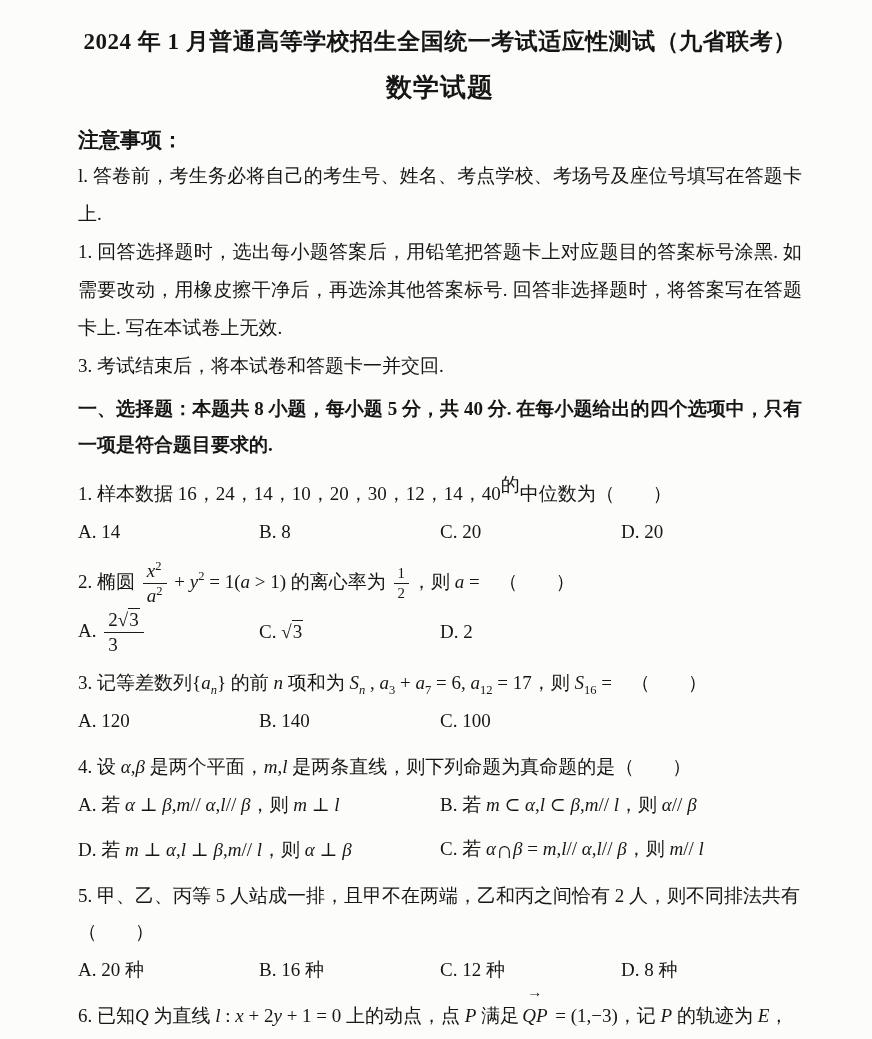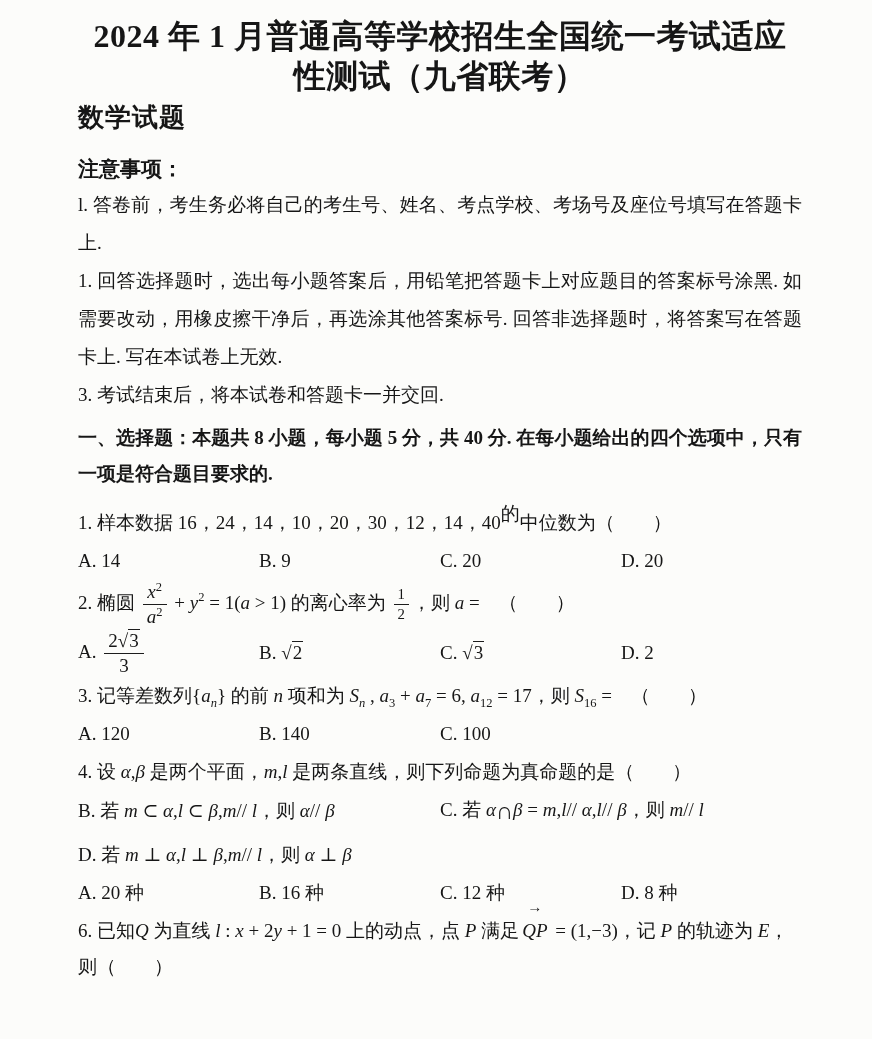--- a/index.html
+++ b/index.html
@@ -8,47 +8,47 @@
     background:#fbfbf9;
     color:#161616;
     font-family:"Liberation Serif","DejaVu Serif",serif;
     font-size:19px;
     overflow:hidden;
   }
   .page{width:872px;height:1039px;background:#fcfcfa;}
   .content{padding:16px 70px 0 78px;}
 
   .title{
-    font-size:32px;font-weight:700;text-align:center;
-    margin:0;line-height:40px;letter-spacing:.5px;
+    font-size:23px;font-weight:700;text-align:center;
+    margin:0;line-height:51px;letter-spacing:.5px;
   }
   .subtitle{
-    font-size:26px;font-weight:700;text-align:left;
-    margin:4px 0 16px;line-height:36px;letter-spacing:1px;
+    font-size:26px;font-weight:700;text-align:center;
+    margin:4px 0 16px;line-height:36px;letter-spacing:1px;font-family:Liberation Mono, monospace;
   }
   .notice-heading{
     font-weight:700;font-size:21px;line-height:34px;margin-top:6px;
   }
   .para{margin:0;line-height:38px;text-align:justify;}
   .section-heading{
     font-weight:700;margin:6px 0 13px;line-height:36px;text-align:justify;
   }
 
-  .question{margin-top:2px;}
+  .question{margin-top:10px;}
   .stem{margin:0;line-height:36px;}
   .options{display:grid;margin-top:2px;row-gap:8px;align-items:center;}
   .cols4{grid-template-columns:repeat(4,1fr);}
   .cols2{grid-template-columns:repeat(2,1fr);}
   .option{line-height:36px;white-space:nowrap;}
 
   
   i{font-style:italic;}
   sup,sub{font-size:66%;line-height:0;}
   .frac{
-    display:inline-flex;flex-direction:column;text-align:center;
+    display:inline-flex;flex-direction:column;text-align:left;
     vertical-align:middle;line-height:1.15;margin:0 3px;
   }
   .frac .num{padding:0 4px 1px;}
   .frac .den{border-top:1.6px solid #1c1c1c;padding:1px 4px 0;}
   .frac.sm{font-size:78%;vertical-align:middle;}
   .sqrt{white-space:nowrap;}
   .sqrt .rad{border-top:1.6px solid #1c1c1c;padding:0 1px;}
   .vec{display:inline-block;position:relative;margin:0 2px;padding:0 1px;}
   .vec::before{
     content:"→";position:absolute;left:0;right:0;top:-0.95em;
@@ -70,64 +70,65 @@
     <p class="para">l. 答卷前，考生务必将自己的考生号、姓名、考点学校、考场号及座位号填写在答题卡上.</p>
     <p class="para">1. 回答选择题时，选出每小题答案后，用铅笔把答题卡上对应题目的答案标号涂黑. 如需要改动，用橡皮擦干净后，再选涂其他答案标号. 回答非选择题时，将答案写在答题卡上. 写在本试卷上无效.</p>
     <p class="para">3. 考试结束后，将本试卷和答题卡一并交回.</p>
 
     <p class="section-heading">一、选择题：本题共 8 小题，每小题 5 分，共 40 分. 在每小题给出的四个选项中，只有一项是符合题目要求的.</p>
 
     <div class="question">
       <p class="stem">1. 样本数据 16，24，14，10，20，30，12，14，40<span class="raised">的</span>中位数为（　　）</p>
       <div class="options cols4">
         <span class="option">A. 14</span>
-        <span class="option">B. 9</span>
+        <span class="option">B. 8</span>
         <span class="option">C. 20</span>
         <span class="option">D. 20</span>
       </div>
     </div>
 
     <div class="question">
       <p class="stem">2. 椭圆 <span class="frac">
             <span class="num"><i>x</i><sup>2</sup></span>
             <span class="den"><i>a</i><sup>2</sup></span>
           </span> + <i>y</i><sup>2</sup> = 1(<i>a</i> &gt; 1) 的离心率为 <span class="frac sm">
             <span class="num">1</span>
             <span class="den">2</span>
           </span>，则 <i>a</i> =　（　　）</p>
       <div class="options cols4">
         <span class="option">A.  <span class="frac">
               <span class="num">2<span class="sqrt">√<span class="rad">3</span></span></span>
               <span class="den">3</span>
             </span></span>
-        <span class="option">B.  <span class="sqrt">√<span class="rad">2</span></span></span>
         <span class="option">C.  <span class="sqrt">√<span class="rad">3</span></span></span>
         <span class="option">D. 2</span>
       </div>
     </div>
 
     <div class="question">
       <p class="stem">3. 记等差数列{<i>a<sub>n</sub></i>} 的前 <i>n</i> 项和为 <i>S<sub>n</sub></i> , <i>a</i><sub>3</sub> + <i>a</i><sub>7</sub> = 6, <i>a</i><sub>12</sub> = 17，则 <i>S</i><sub>16</sub> =　（　　）</p>
       <div class="options cols4">
         <span class="option">A. 120</span>
         <span class="option">B. 140</span>
         <span class="option">C. 100</span>
       </div>
     </div>
 
     <div class="question">
       <p class="stem">4. 设 <i>α</i>,<i>β</i> 是两个平面，<i>m</i>,<i>l</i> 是两条直线，则下列命题为真命题的是（　　）</p>
       <div class="options cols2">
+        <span class="option">A. 若 <i>α</i> ⊥ <i>β</i>,<i>m</i>// <i>α</i>,<i>l</i>// <i>β</i>，则 <i>m</i> ⊥ <i>l</i></span>
         <span class="option">B. 若 <i>m</i> ⊂ <i>α</i>,<i>l</i> ⊂ <i>β</i>,<i>m</i>// <i>l</i>，则 <i>α</i>// <i>β</i></span>
+        <span class="option">D. 若 <i>m</i> ⊥ <i>α</i>,<i>l</i> ⊥ <i>β</i>,<i>m</i>// <i>l</i>，则 <i>α</i> ⊥ <i>β</i></span>
         <span class="option">C. 若 <i>α</i><span class="cap">∩</span><i>β</i> = <i>m</i>,<i>l</i>// <i>α</i>,<i>l</i>// <i>β</i>，则 <i>m</i>// <i>l</i></span>
-        <span class="option">D. 若 <i>m</i> ⊥ <i>α</i>,<i>l</i> ⊥ <i>β</i>,<i>m</i>// <i>l</i>，则 <i>α</i> ⊥ <i>β</i></span>
       </div>
     </div>
 
     <div class="question">
+      <p class="stem">5. 甲、乙、丙等 5 人站成一排，且甲不在两端，乙和丙之间恰有 2 人，则不同排法共有（　　）</p>
       <div class="options cols4">
         <span class="option">A. 20 种</span>
         <span class="option">B. 16 种</span>
         <span class="option">C. 12 种</span>
         <span class="option">D. 8 种</span>
       </div>
     </div>
 
     <div class="question">
       <p class="stem">6. 已知<i>Q</i> 为直线 <i>l</i> : <i>x</i> + 2<i>y</i> + 1 = 0 上的动点，点 <i>P</i> 满足<span class="vec"><i>QP</i></span> = (1,−3)，记 <i>P</i> 的轨迹为 <i>E</i>，则（　　）</p>

